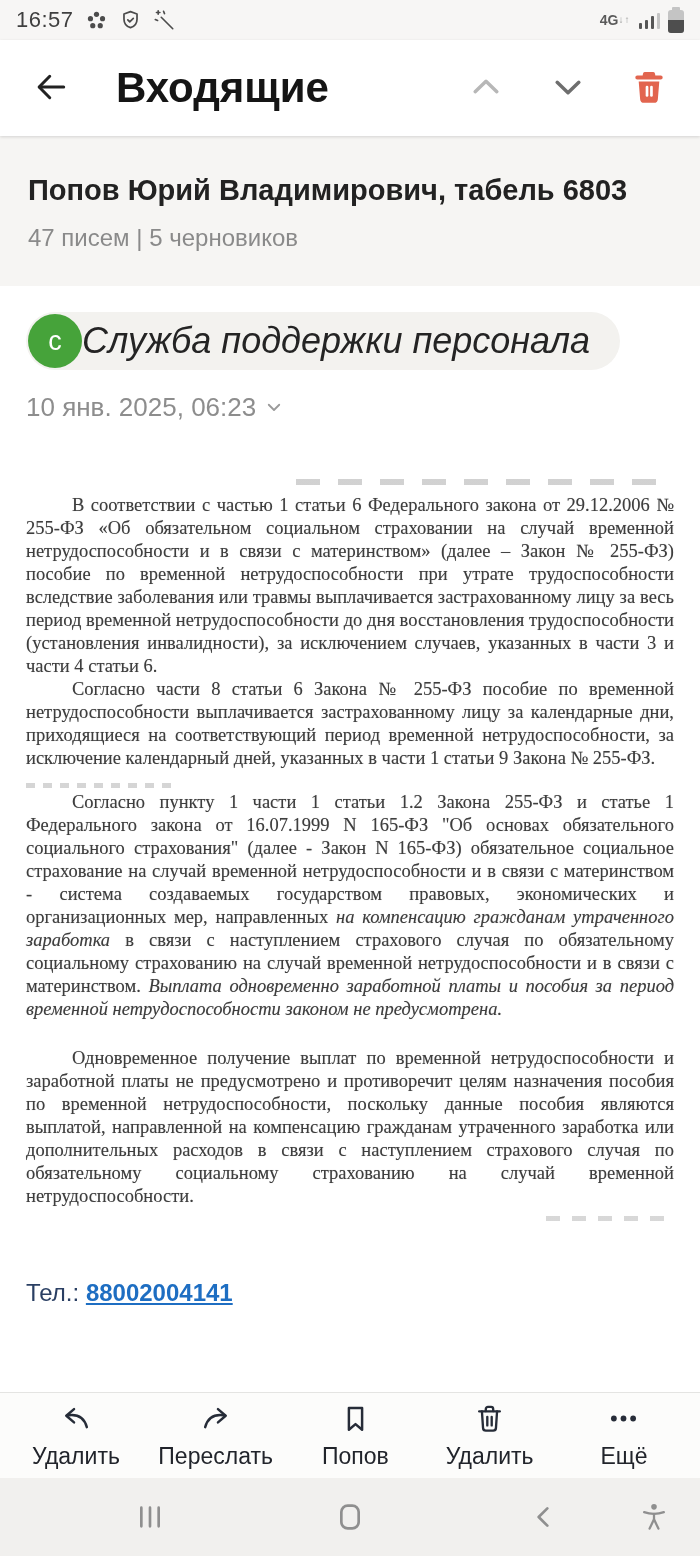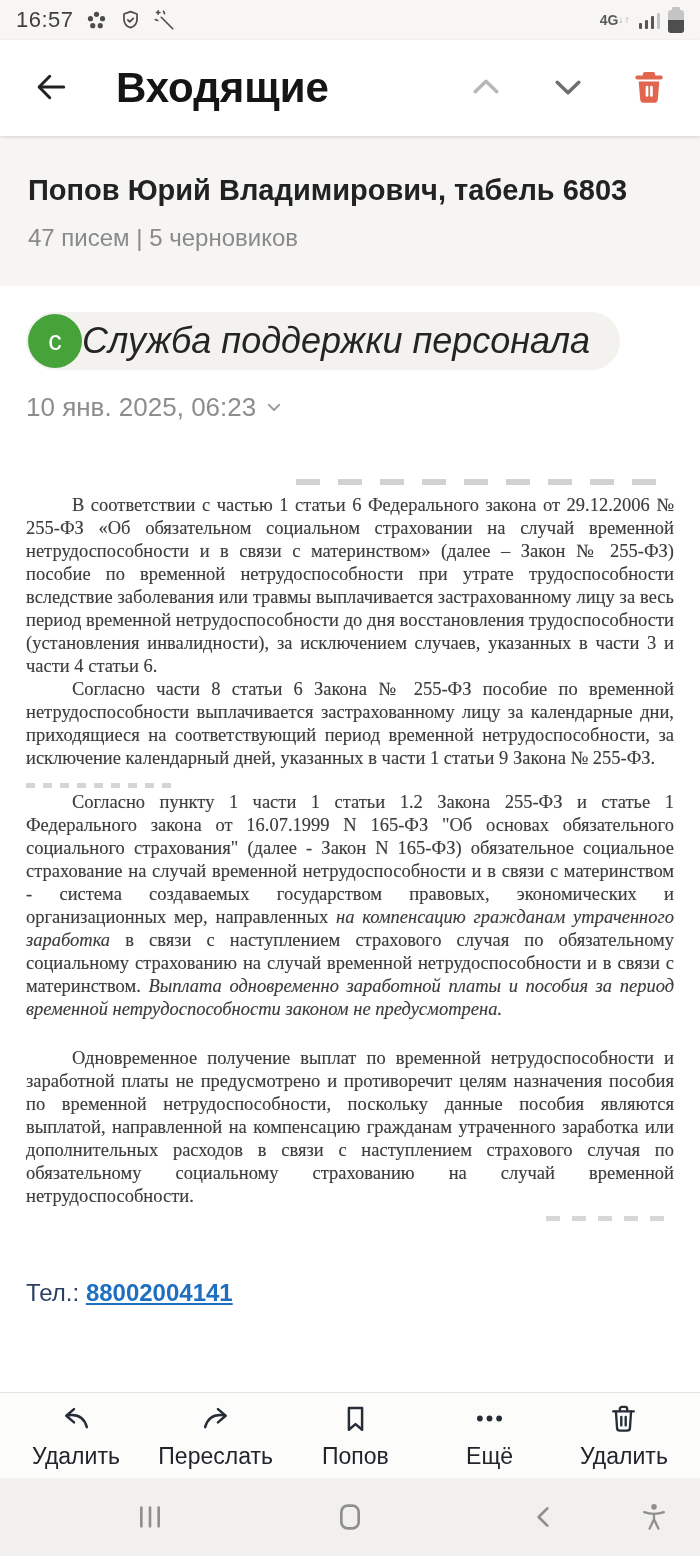--- a/index.html
+++ b/index.html
@@ -246,39 +246,39 @@
     <button class="action-item">
       <span>
         <svg viewBox="0 0 24 24" fill="none" stroke="currentColor" stroke-width="1.8" stroke-linecap="round" stroke-linejoin="round">
           <path d="M7.2 4.3h9.6v15.9l-4.8-4.1-4.8 4.1z"></path>
         </svg>
       </span>
       <span class="action-label">Попов</span>
     </button>
     <button class="action-item">
       <span>
-        <svg viewBox="0 0 24 24" fill="currentColor">
-          <circle cx="5" cy="12" r="2.1"></circle>
-            <circle cx="12" cy="12" r="2.1"></circle>
-            <circle cx="19" cy="12" r="2.1"></circle>
-        </svg>
-      </span>
-      <span class="action-label">Ещё</span>
-    </button>
-    <button class="action-item">
-      <span>
         <svg viewBox="0 0 24 24" fill="none" stroke="currentColor" stroke-width="1.7" stroke-linecap="round" stroke-linejoin="round">
           <path d="M4.5 6.8h15"></path>
           <path d="M9.3 6.6V5.2a1.6 1.6 0 0 1 1.6-1.6h2.2a1.6 1.6 0 0 1 1.6 1.6v1.4"></path>
           <path d="M6.5 6.9l.8 11.9a2.1 2.1 0 0 0 2.1 2h5.2a2.1 2.1 0 0 0 2.1-2l.8-11.9"></path>
           <path d="M10.4 10.8v6.2M13.6 10.8v6.2"></path>
         </svg>
       </span>
       <span class="action-label">Удалить</span>
     </button>
+    <button class="action-item">
+      <span>
+        <svg viewBox="0 0 24 24" fill="currentColor">
+          <circle cx="5" cy="12" r="2.1"></circle>
+            <circle cx="12" cy="12" r="2.1"></circle>
+            <circle cx="19" cy="12" r="2.1"></circle>
+        </svg>
+      </span>
+      <span class="action-label">Ещё</span>
+    </button>
   </nav>
 
   <nav class="system-nav">
     <button class="nav-btn nav-recents">
       <span>
         <svg viewBox="0 0 24 24" fill="none" stroke="currentColor" stroke-width="2" stroke-linecap="round">
           <path d="M5.5 5v14M12 5v14M18.5 5v14"></path>
         </svg>
       </span>
     </button>

